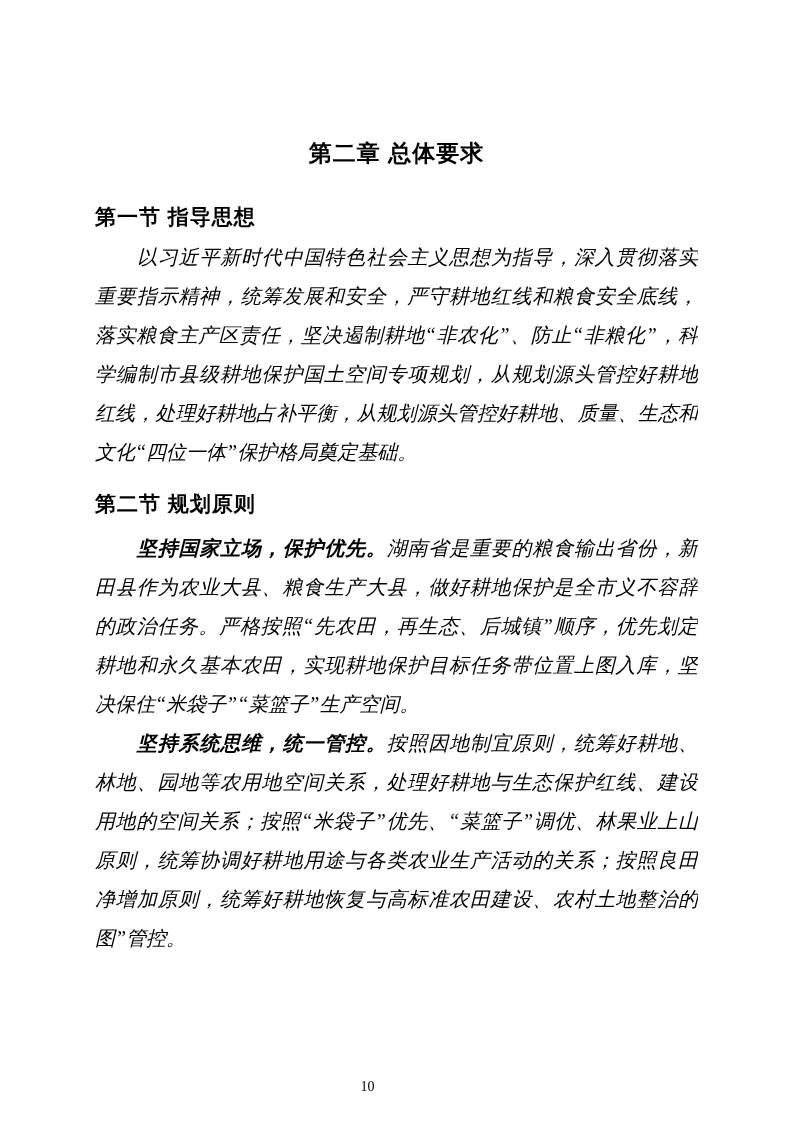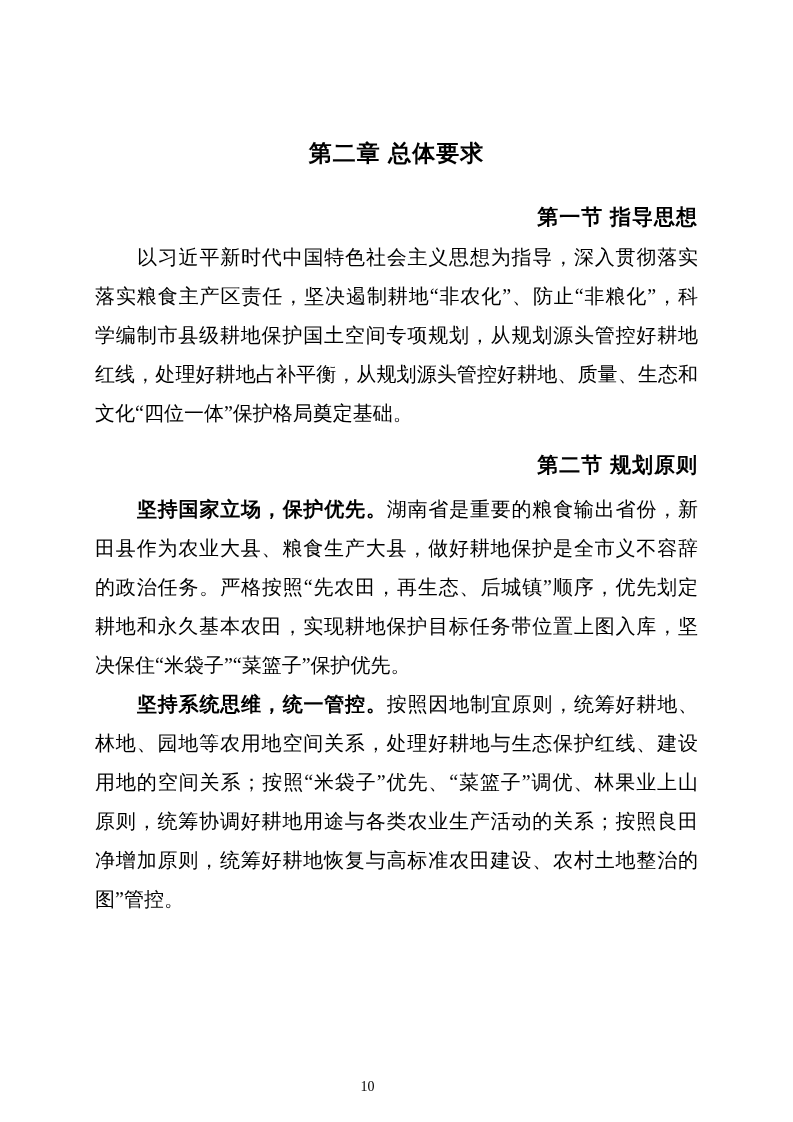--- a/index.html
+++ b/index.html
@@ -23,26 +23,26 @@
     line-height: 32px;
     text-align: center;
     letter-spacing: 1px;
   }
   .section-title {
     margin: 0;
     font-family: "Liberation Sans", sans-serif;
     font-size: 21px;
     font-weight: 700;
     line-height: 30px;
-    text-align: right;
+    text-align: left;
     letter-spacing: 1px;
   }
   .s1-title { margin-top: 33px; }
   .s2-title { margin-top: 17px; }
-  .paragraph { margin: 0; }
+  .paragraph { margin: 0; font-style: italic; }
   .p1 { margin-top: 6px; }
   .p2 { margin-top: 10px; }
   .p3 { margin-top: 0; }
   .line {
     font-size: 20px;
     line-height: 39px;
     height: 39px;
     text-align: justify;
     text-align-last: justify;
     overflow: hidden;
@@ -64,36 +64,37 @@
 <body>
 
 <main class="page">
 
   <h1 class="chapter-title">第二章 总体要求</h1>
 
   <section>
     <h2 class="section-title s1-title">第一节 指导思想</h2>
     <div class="paragraph p1">
       <div class="line indent"><span>以习近平新时代中国特色社会主义思想为指导，深入贯彻落实</span></div>
+      <div class="line"><span>重要指示精神，统筹发展和安全，严守耕地红线和粮食安全底线，</span></div>
       <div class="line"><span>落实粮食主产区责任，坚决遏制耕地“非农化”、防止“非粮化”，科</span></div>
       <div class="line"><span>学编制市县级耕地保护国土空间专项规划，从规划源头管控好耕地</span></div>
       <div class="line"><span>红线，处理好耕地占补平衡，从规划源头管控好耕地、质量、生态和</span></div>
       <div class="line last"><span>文化“四位一体”保护格局奠定基础。</span></div>
     </div>
   </section>
 
   <section>
     <h2 class="section-title s2-title">第二节 规划原则</h2>
 
     <div class="paragraph p2">
       <div class="line indent"><span class="lead">坚持国家立场，保护优先。</span><span>湖南省是重要的粮食输出省份，新</span></div>
       <div class="line"><span>田县作为农业大县、粮食生产大县，做好耕地保护是全市义不容辞</span></div>
       <div class="line"><span>的政治任务。严格按照“先农田，再生态、后城镇”顺序，优先划定</span></div>
       <div class="line"><span>耕地和永久基本农田，实现耕地保护目标任务带位置上图入库，坚</span></div>
-      <div class="line last"><span>决保住“米袋子”“菜篮子”保护优先。</span></div>
+      <div class="line last"><span>决保住“米袋子”“菜篮子”生产空间。</span></div>
     </div>
 
     <div class="paragraph p3">
       <div class="line indent"><span class="lead">坚持系统思维，统一管控。</span><span>按照因地制宜原则，统筹好耕地、</span></div>
       <div class="line"><span>林地、园地等农用地空间关系，处理好耕地与生态保护红线、建设</span></div>
       <div class="line"><span>用地的空间关系；按照“米袋子”优先、“菜篮子”调优、林果业上山</span></div>
       <div class="line"><span>原则，统筹协调好耕地用途与各类农业生产活动的关系；按照良田</span></div>
       <div class="line"><span>净增加原则，统筹好耕地恢复与高标准农田建设、农村土地整治的</span></div>
       <div class="line last"><span>图”管控。</span></div>
     </div>

